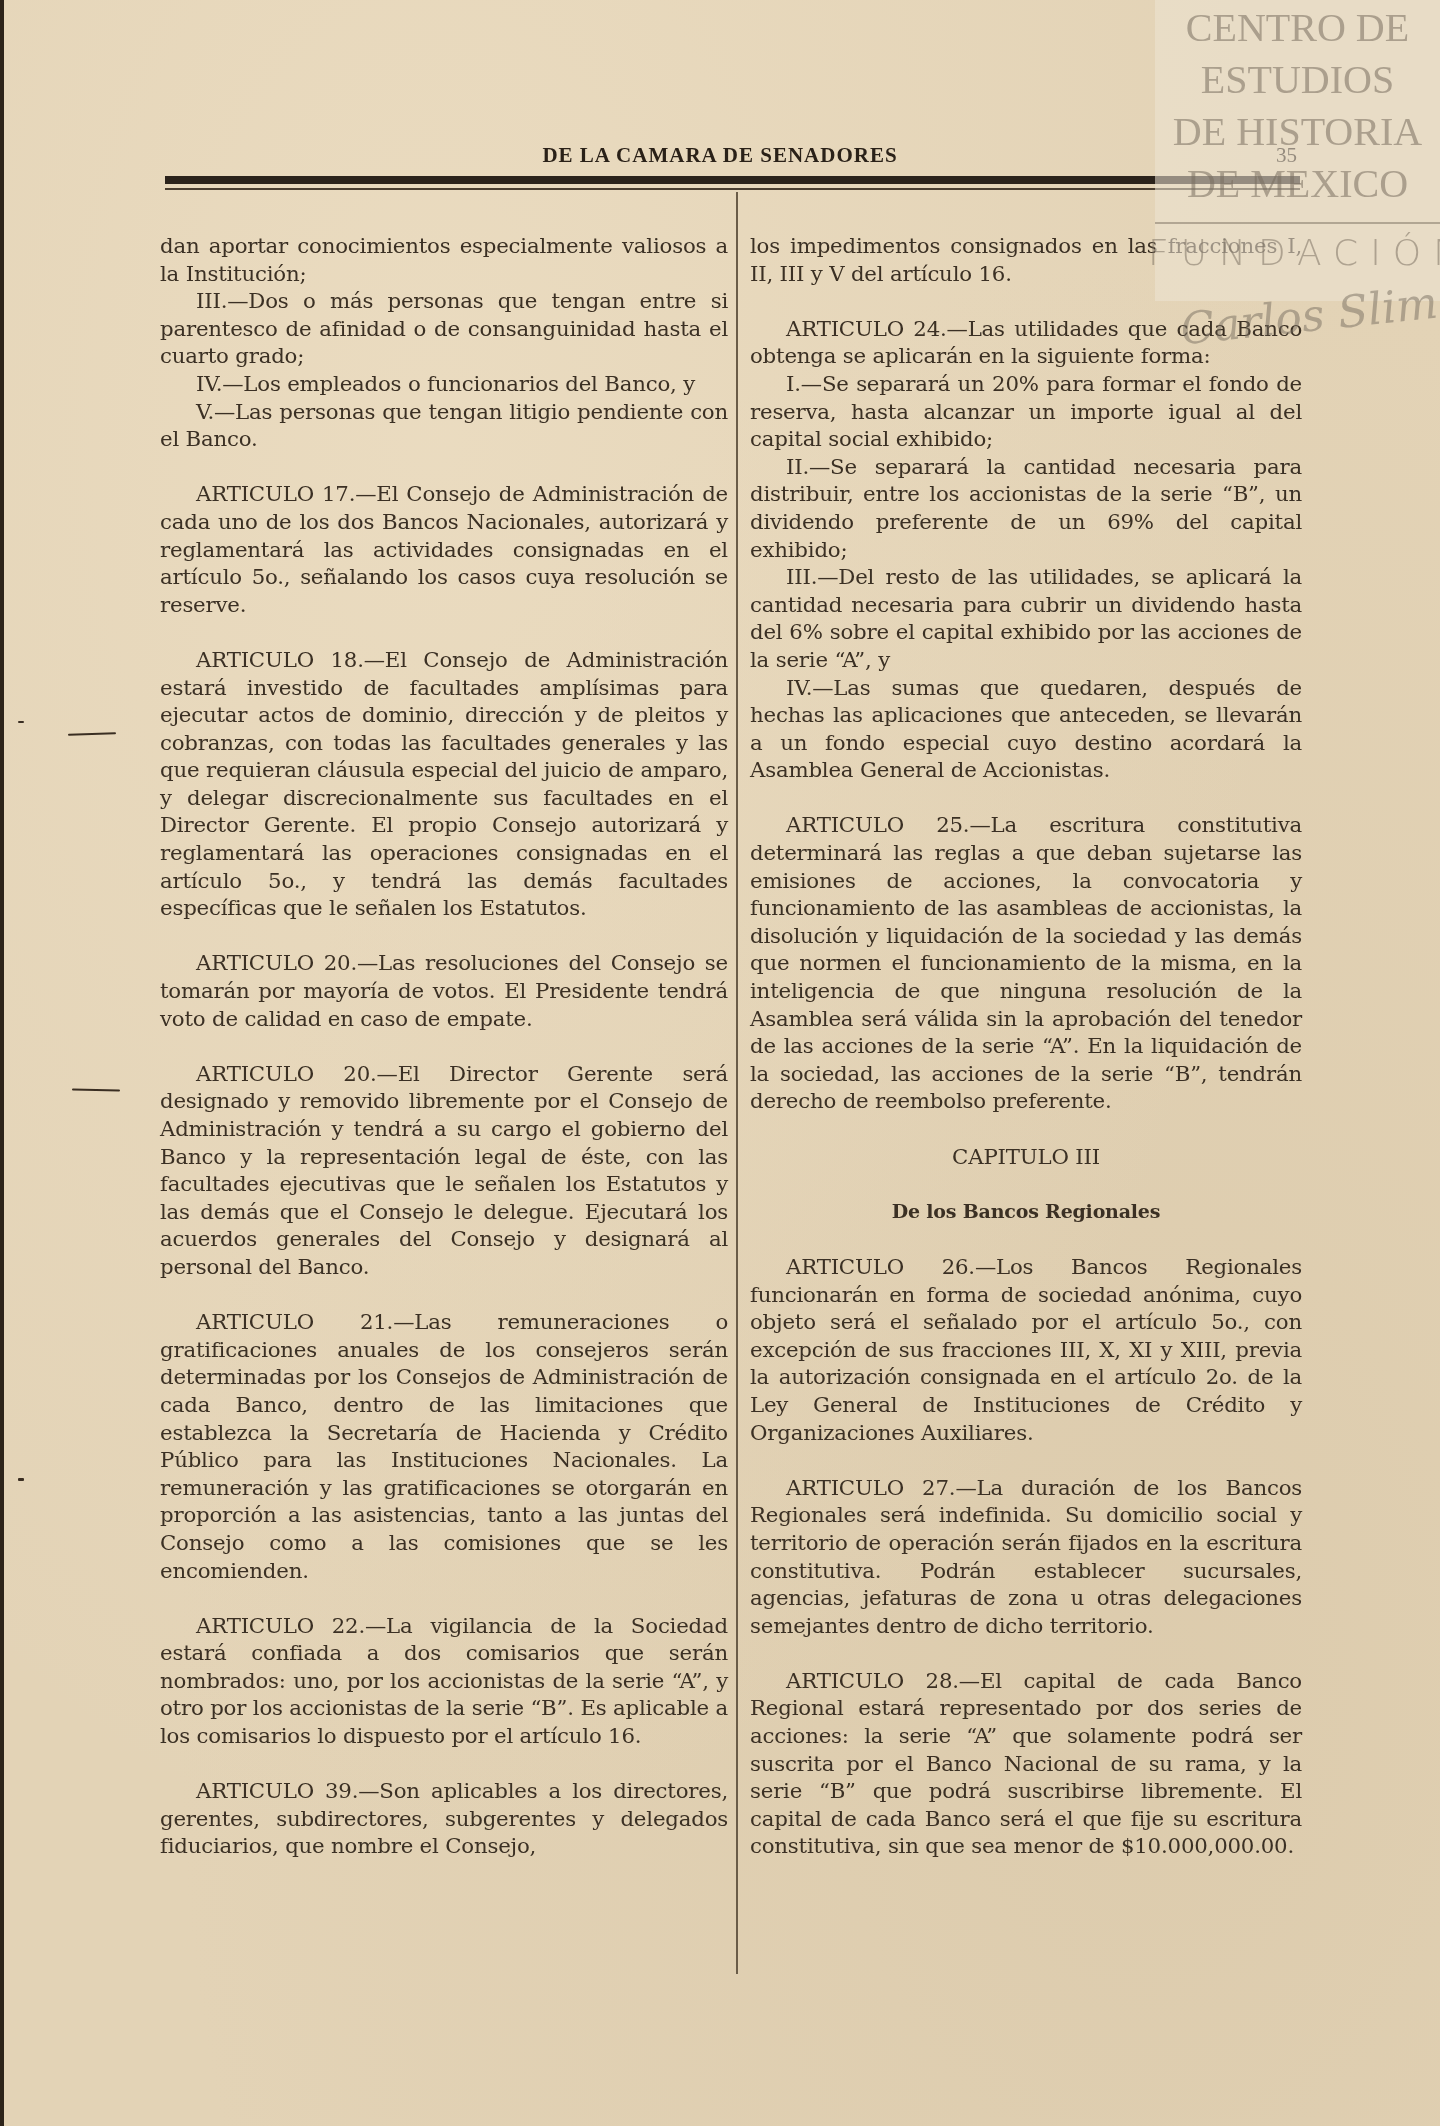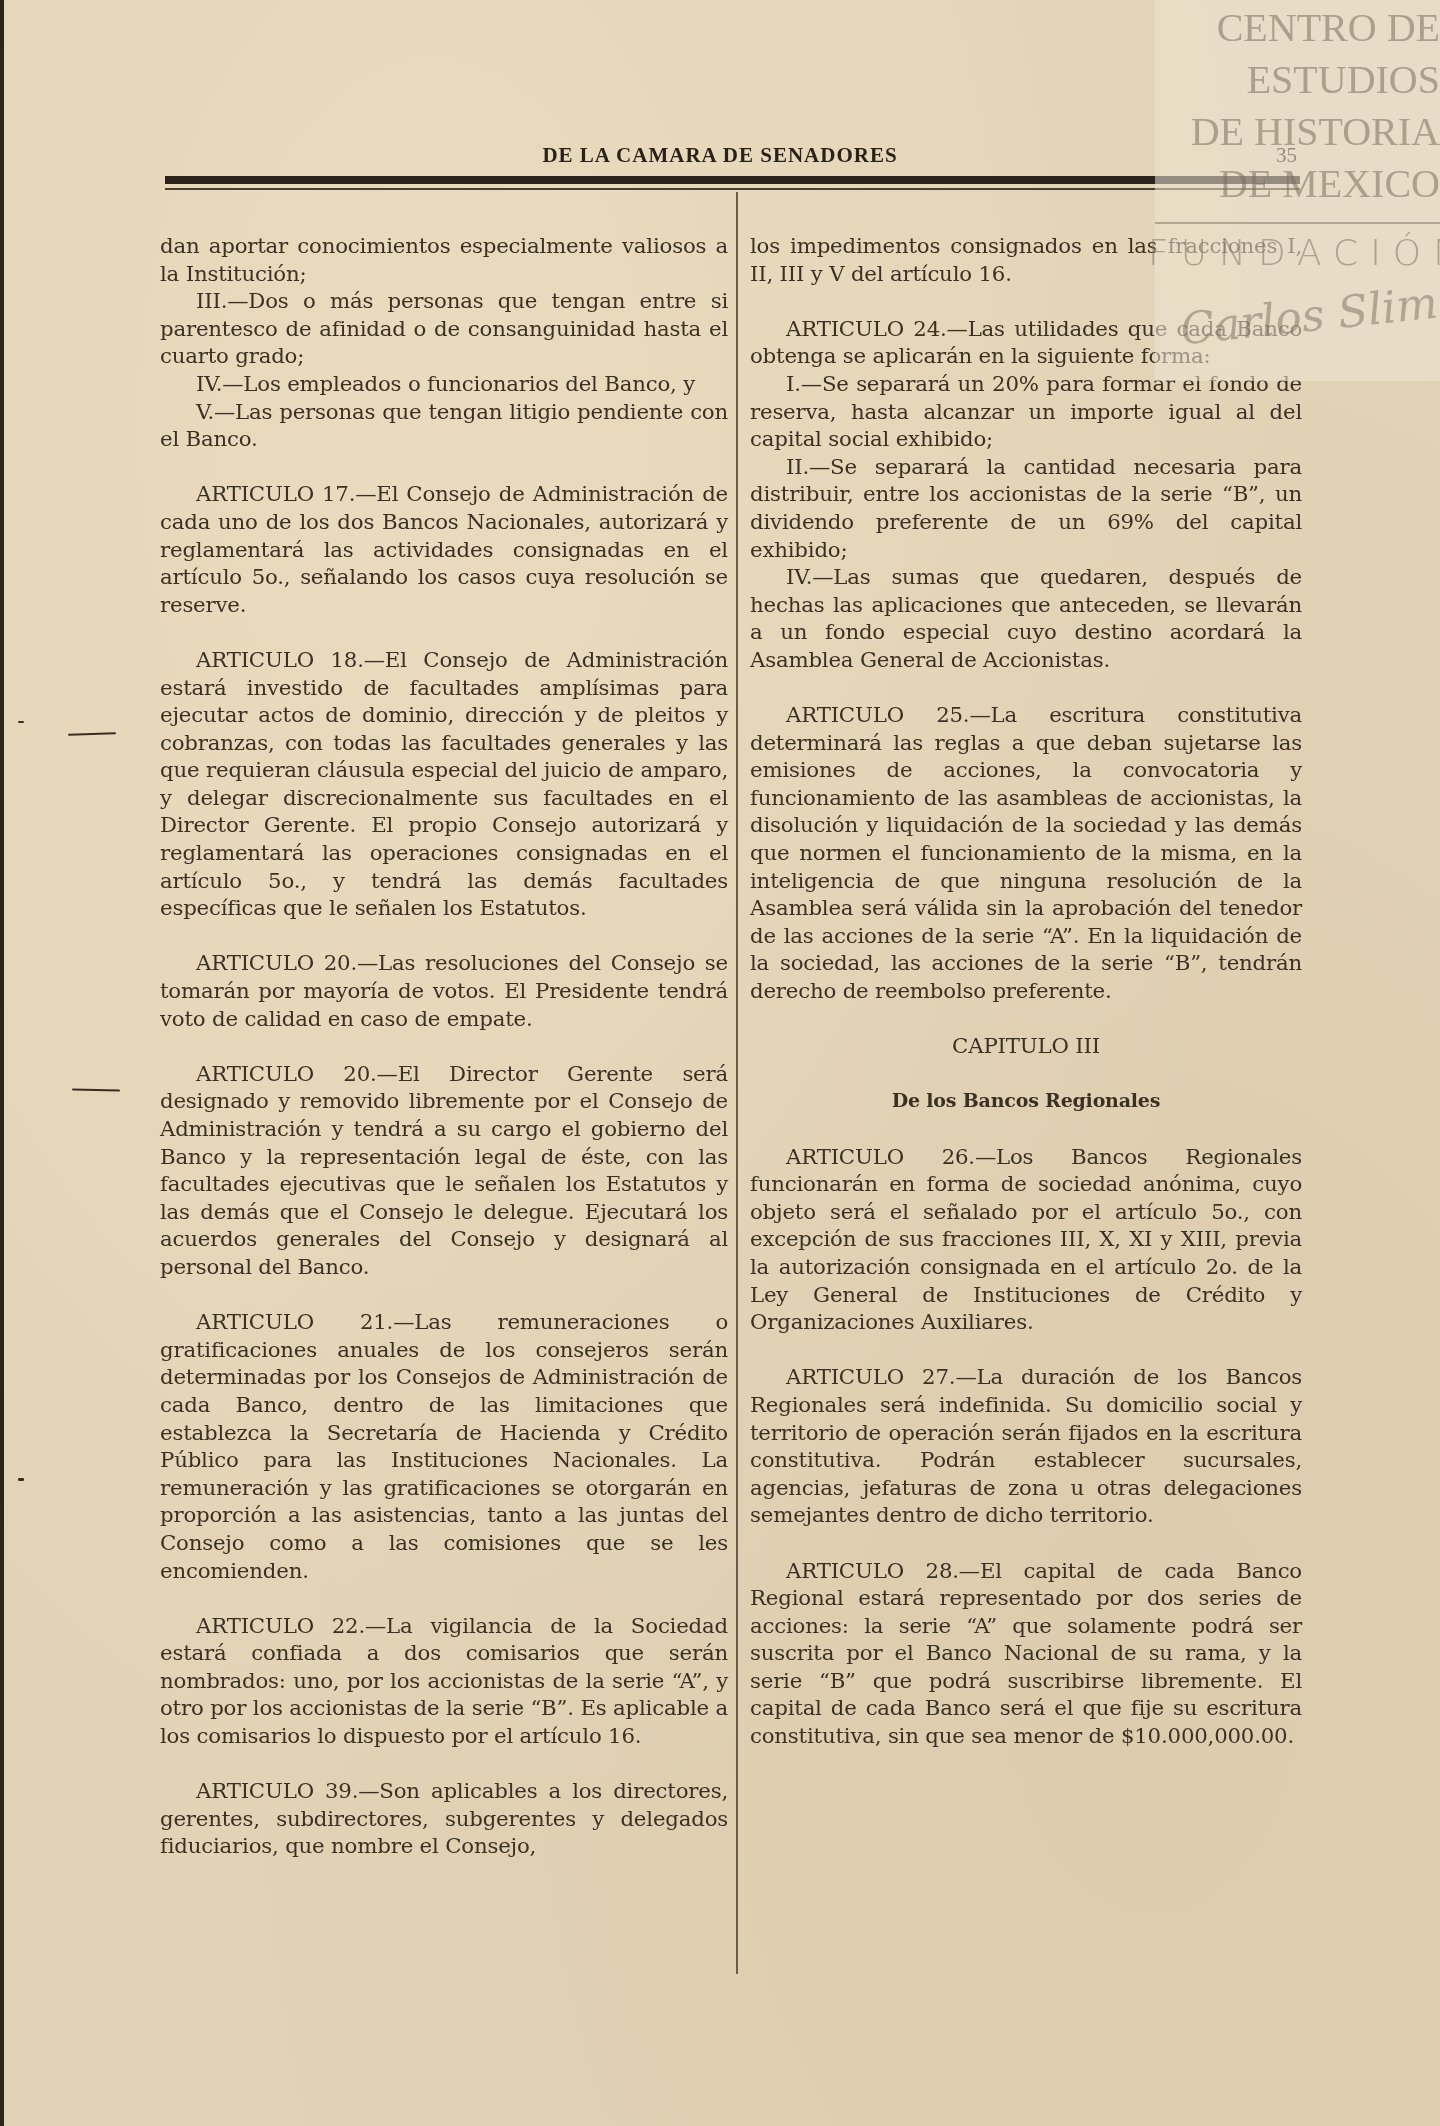--- a/index.html
+++ b/index.html
@@ -30,24 +30,24 @@
   }
   .col-left { left:160px; width:568px; }
   .col-right { left:750px; width:552px; }
   .column p { margin:0; text-indent:0; }
   .column p.indent { text-indent:36px; }
   .column p.gap { margin-top:27.6px; }
   .chapter { text-align:center !important; text-indent:0 !important; }
   .subtitle { text-align:center !important; text-indent:0 !important; font-weight:bold; font-size:19px; }
   .margin-mark { position:absolute; height:2px; background:#3a2e22; border-radius:1px; }
   .watermark {
-    position:absolute; left:1155px; top:0; width:285px; height:381px;
+    position:absolute; left:1155px; top:0; width:285px; height:301px;
     background:rgba(236,228,212,0.55);
     color:rgba(120,110,95,0.55); font-family:"Liberation Serif", serif;
-    text-align:right;
+    text-align:center;
   }
   .wm-line { font-size:40px; line-height:52px; display:block; }
   .wm-fundacion {
     position:absolute; left:1148px; top:232px; font-family:"DejaVu Sans", sans-serif;
     font-size:36px; letter-spacing:12px; color:rgba(125,115,100,0.55); font-weight:200;
   }
   .wm-signature {
     position:absolute; left:1180px; top:290px; font-family:"DejaVu Serif", serif;
     font-style:italic; font-size:44px; color:rgba(120,110,95,0.5); transform:rotate(-6deg);
   }
@@ -82,20 +82,21 @@
   <p class="indent gap">ARTICULO 21.—Las remuneraciones o gratificaciones anuales de los consejeros serán determinadas por los Consejos de Administración de cada Banco, dentro de las limitaciones que establezca la Secretaría de Hacienda y Crédito Público para las Instituciones Nacionales. La remuneración y las gratificaciones se otorgarán en proporción a las asistencias, tanto a las juntas del Consejo como a las comisiones que se les encomienden.</p>
   <p class="indent gap">ARTICULO 22.—La vigilancia de la Sociedad estará confiada a dos comisarios que serán nombrados: uno, por los accionistas de la serie “A”, y otro por los accionistas de la serie “B”. Es aplicable a los comisarios lo dispuesto por el artículo 16.</p>
   <p class="indent gap">ARTICULO 39.—Son aplicables a los directores, gerentes, subdirectores, subgerentes y delegados fiduciarios, que nombre el Consejo,</p>
 </div>
 
 <div class="column col-right">
   <p>los impedimentos consignados en las fracciones I, II, III y V del artículo 16.</p>
   <p class="indent gap">ARTICULO 24.—Las utilidades que cada Banco obtenga se aplicarán en la siguiente forma:</p>
   <p class="indent">I.—Se separará un 20% para formar el fondo de reserva, hasta alcanzar un importe igual al del capital social exhibido;</p>
   <p class="indent">II.—Se separará la cantidad necesaria para distribuir, entre los accionistas de la serie “B”, un dividendo preferente de un 69% del capital exhibido;</p>
+  <p class="indent">III.—Del resto de las utilidades, se aplicará la cantidad necesaria para cubrir un dividendo hasta del 6% sobre el capital exhibido por las acciones de la serie “A”, y</p>
   <p class="indent">IV.—Las sumas que quedaren, después de hechas las aplicaciones que anteceden, se llevarán a un fondo especial cuyo destino acordará la Asamblea General de Accionistas.</p>
   <p class="indent gap">ARTICULO 25.—La escritura constitutiva determinará las reglas a que deban sujetarse las emisiones de acciones, la convocatoria y funcionamiento de las asambleas de accionistas, la disolución y liquidación de la sociedad y las demás que normen el funcionamiento de la misma, en la inteligencia de que ninguna resolución de la Asamblea será válida sin la aprobación del tenedor de las acciones de la serie “A”. En la liquidación de la sociedad, las acciones de la serie “B”, tendrán derecho de reembolso preferente.</p>
   <p class="chapter gap">CAPITULO III</p>
   <p class="subtitle gap">De los Bancos Regionales</p>
   <p class="indent gap">ARTICULO 26.—Los Bancos Regionales funcionarán en forma de sociedad anónima, cuyo objeto será el señalado por el artículo 5o., con excepción de sus fracciones III, X, XI y XIII, previa la autorización consignada en el artículo 2o. de la Ley General de Instituciones de Crédito y Organizaciones Auxiliares.</p>
   <p class="indent gap">ARTICULO 27.—La duración de los Bancos Regionales será indefinida. Su domicilio social y territorio de operación serán fijados en la escritura constitutiva. Podrán establecer sucursales, agencias, jefaturas de zona u otras delegaciones semejantes dentro de dicho territorio.</p>
   <p class="indent gap">ARTICULO 28.—El capital de cada Banco Regional estará representado por dos series de acciones: la serie “A” que solamente podrá ser suscrita por el Banco Nacional de su rama, y la serie “B” que podrá suscribirse libremente. El capital de cada Banco será el que fije su escritura constitutiva, sin que sea menor de $10.000,000.00.</p>
 </div>
 
 <div class="watermark">

